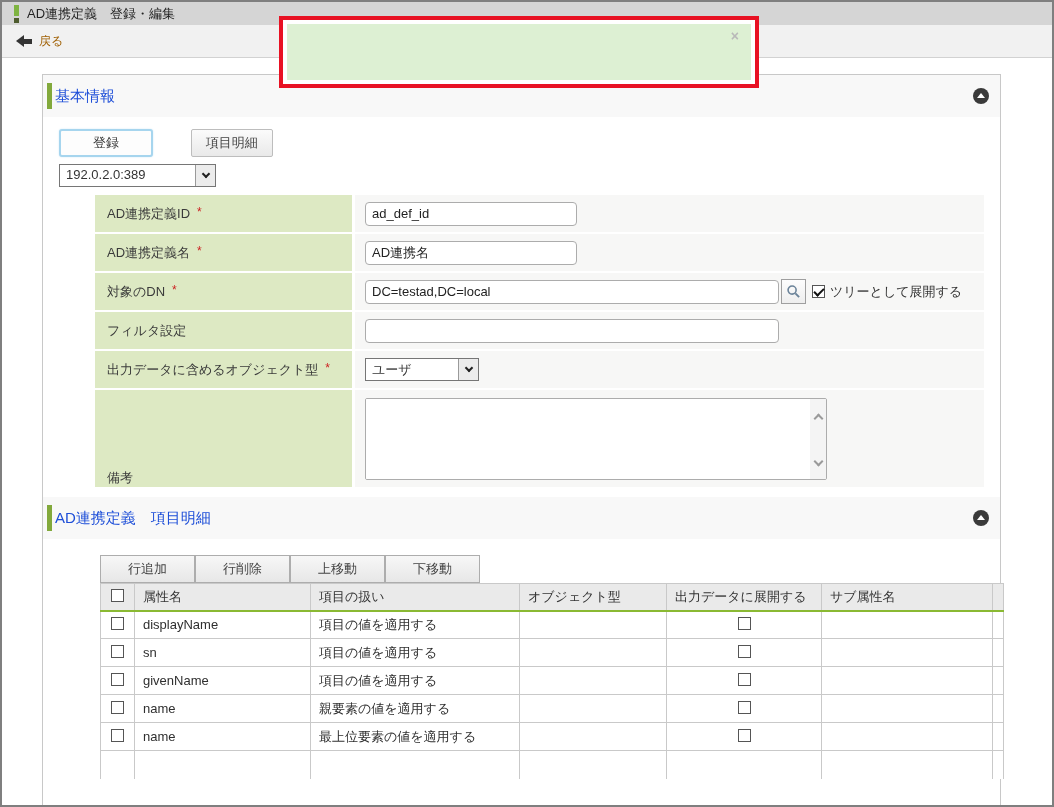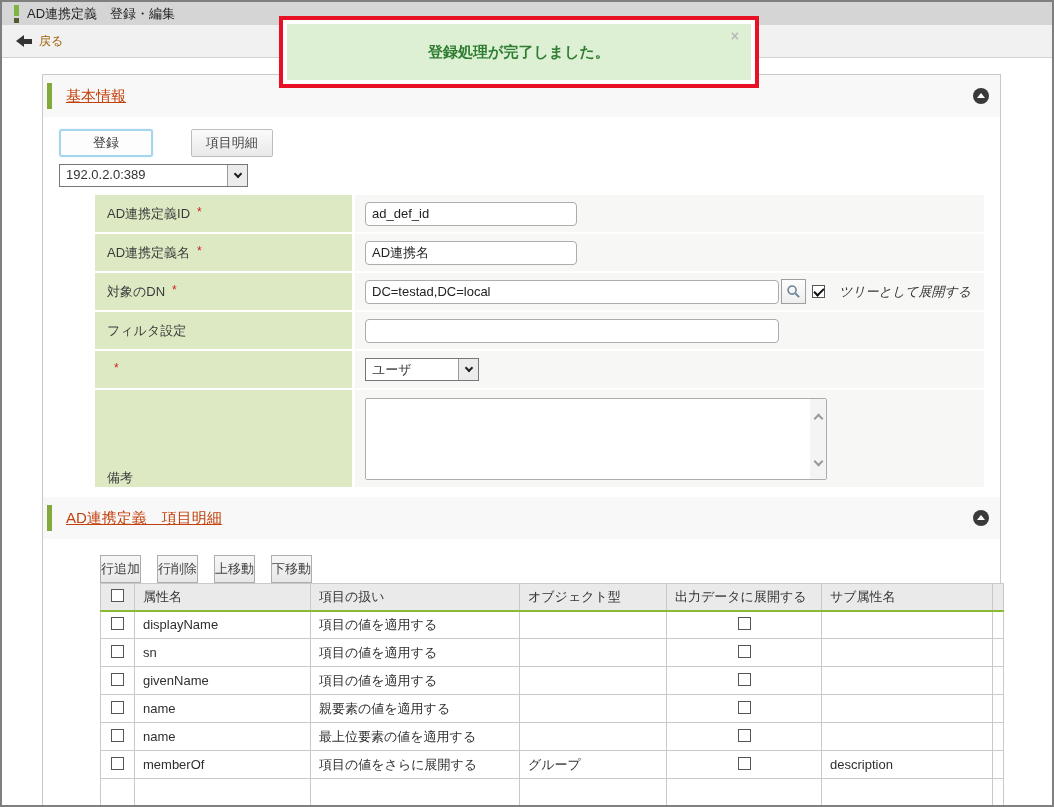--- a/index.html
+++ b/index.html
@@ -36,21 +36,21 @@
       display:flex; align-items:center; justify-content:center; }
   .toast-message { color:#2e7d32; font-weight:bold; font-size:15px; }
   .toast-close { position:absolute; top:4px; right:12px; color:#b9b9b9; font-weight:bold; font-size:14px; cursor:pointer; }
 
   
   .card { position:absolute; left:40px; top:72px; width:959px; height:735px;
       background:#fff; border:1px solid #c8c8c8; }
 
   .section-header { height:42px; background:#f8f8f8; display:flex; align-items:center; position:relative; }
   .green-bar { width:5px; height:26px; background:#82a93c; margin-left:4px; }
-  .section-title { margin-left:14px; font-size:15px; color:#c2410c;text-decoration:underline; }
+  .section-title { margin-left:3px; font-size:15px; color:#1d4ed8; }
   .collapse-btn { position:absolute; right:11px; top:50%; transform:translateY(-50%);
       width:16px; height:16px; border-radius:50%; background:#3a3a3a;
       display:flex; align-items:center; justify-content:center; cursor:pointer; }
   .collapse-btn .up-tri { width:0; height:0; border-left:4px solid transparent;
       border-right:4px solid transparent; border-bottom:5px solid #fff; margin-top:-1px; }
 
   .body-pad { padding:12px 16px 0 16px; }
 
   
   .btn-register { background:#fdfdfd; border:2px solid #a6d5ee; border-radius:3px;
@@ -59,21 +59,21 @@
       padding:4px 14px; font-size:13px; color:#444; cursor:pointer; }
   .btn-test { margin-left:34px; }
 
   
   .select-box { display:inline-flex; align-items:stretch; border:1px solid #767676; background:#fff; height:23px; cursor:pointer; }
   .select-value { padding:2px 6px 0 6px; flex:1; white-space:nowrap; overflow:hidden; }
   .select-arrow-box { width:20px; border-left:1px solid #9a9a9a; background:#ececec;
       display:flex; align-items:center; justify-content:center; }
   .chev-down { width:6px; height:6px; border-right:2px solid #222; border-bottom:2px solid #222;
       transform:rotate(45deg); margin-top:-3px; }
-  .server-select { width:189px; margin-top:7px; }
+  .server-select { width:157px; margin-top:7px; }
   .objtype-select { width:114px; }
 
   
   .form { margin-top:8px; }
   .form-row { display:flex; margin-bottom:2px;padding-left:36px; }
   .form-label { width:257px; min-width:257px; background:#dde9c3; padding:0 12px;
       display:flex; align-items:center; min-height:37px; color:#3a3a3a; }
   .form-label .req { color:#cc2222; font-size:12px; margin-left:7px; margin-top:-3px; }
   .form-field { flex:1; background:#f7f7f6; margin-left:3px; display:flex; align-items:center; padding:0 10px; }
   .row-note .form-label { align-items:flex-end; padding-top:11px; min-height:97px; }
@@ -83,34 +83,34 @@
       font-size:13px; font-family:inherit; background:#fff; color:#222; outline:none; }
   .w-short { width:212px; }
   .w-long { width:414px; }
 
   .search-btn { width:25px; height:25px; border:1px solid #9f9f9f; background:linear-gradient(#fdfdfd,#eeeeee);
       display:flex; align-items:center; justify-content:center; margin-left:2px; cursor:pointer; }
 
   .checkbox { display:inline-block; width:13px; height:13px; border:1px solid #555; background:#fff; position:relative; }
   .checkbox.checked::after { content:""; position:absolute; left:1px; top:2px; width:8px; height:4px;
       border-left:2px solid #111; border-bottom:2px solid #111; transform:rotate(-45deg); }
-  .cb-label { margin-left:14px; white-space:nowrap;font-style:italic; }
+  .cb-label { margin-left:5px; white-space:nowrap; }
   .dn-check { margin-left:6px; display:flex; align-items:center; }
 
   
   .textarea-box { width:462px; height:82px; border:1px solid #acacac; border-radius:2px; background:#fff; display:flex; overflow:hidden; }
   .note-textarea { flex:1; border:none; resize:none; outline:none; font-family:inherit; font-size:13px; padding:4px 6px; }
   .fake-scrollbar { width:16px; background:#f4f4f4; display:flex; flex-direction:column;
       align-items:center; justify-content:space-between; padding:16px 0 14px 0; }
   .chev-up-sb { width:7px; height:7px; border-left:2px solid #9a9a9a; border-top:2px solid #9a9a9a; transform:rotate(45deg); }
   .chev-dn-sb { width:7px; height:7px; border-right:2px solid #9a9a9a; border-bottom:2px solid #9a9a9a; transform:rotate(45deg); }
 
   
   .detail-toolbar { margin:16px 0 0 57px; display:flex; }
-  .detail-toolbar .btn-gray { border-radius:0; margin-right:16px; padding:4px 0;
+  .detail-toolbar .btn-gray { border-radius:0; margin-right:0; padding:4px 27px;
       background:linear-gradient(#f7f7f7,#e7e7e7); border:1px solid #adadad; }
 
   .detail-table { border-collapse:collapse; margin-left:57px; width:903px; table-layout:fixed; background:#fff; }
   .detail-table th, .detail-table td { border:1px solid #c9c9c9; padding:0 8px; height:28px;
       font-weight:normal; text-align:left; font-size:13px; color:#2f2f2f; overflow:hidden; white-space:nowrap; }
   .detail-table thead th { background:#eaeaea; border-bottom:2px solid #8ab933; height:27px; color:#333; }
   .cb-cell { text-align:center !important; padding:0 !important; }
   .partial-row td { border-bottom:none; }
 </style>
 </head>
@@ -127,21 +127,20 @@
 <div class="toolbar">
   <span class="back-arrow">
       <span class="tri"></span>
       <span class="bar"></span>
     </span>
   <span class="back-label">戻る</span>
 </div>
 
 <div class="toast-highlight">
   <div class="toast">
-    <span class="toast-message">登録処理が完了しました。</span>
     <span class="toast-close">×</span>
   </div>
 </div>
 
 <div class="card">
 
   <div class="section-header">
     <span class="green-bar"></span>
     <span class="section-title">基本情報</span>
     <span class="collapse-btn">
@@ -208,20 +207,21 @@
         <div class="form-label">
           <span>フィルタ設定</span>
         </div>
         <div class="form-field">
           <input class="text-input w-long" value="" style="">
         </div>
       </div>
 
       <div class="form-row">
         <div class="form-label">
+          <span>出力データに含めるオブジェクト型</span>
           <span class="req">*</span>
         </div>
         <div class="form-field">
           <div class="select-box objtype-select">
             <span class="select-value">ユーザ</span>
             <span class="select-arrow-box">
                 <span class="chev-down"></span>
               </span>
           </div>
         </div>
@@ -320,29 +320,20 @@
       </tr>
       <tr>
         <td class="cb-cell"><span class="checkbox"></span></td>
         <td>name</td>
         <td>最上位要素の値を適用する</td>
         <td></td>
         <td class="cb-cell"><span class="checkbox"></span></td>
         <td></td>
         <td></td>
       </tr>
-      <tr>
-        <td class="cb-cell"><span class="checkbox"></span></td>
-        <td>memberOf</td>
-        <td>項目の値をさらに展開する</td>
-        <td>グループ</td>
-        <td class="cb-cell"><span class="checkbox"></span></td>
-        <td>description</td>
-        <td></td>
-      </tr>
       <tr class="partial-row">
         <td class="cb-cell"></td>
         <td></td>
           <td></td>
           <td></td>
         <td></td>
           <td></td>
           <td></td>
       </tr>
     </tbody>

